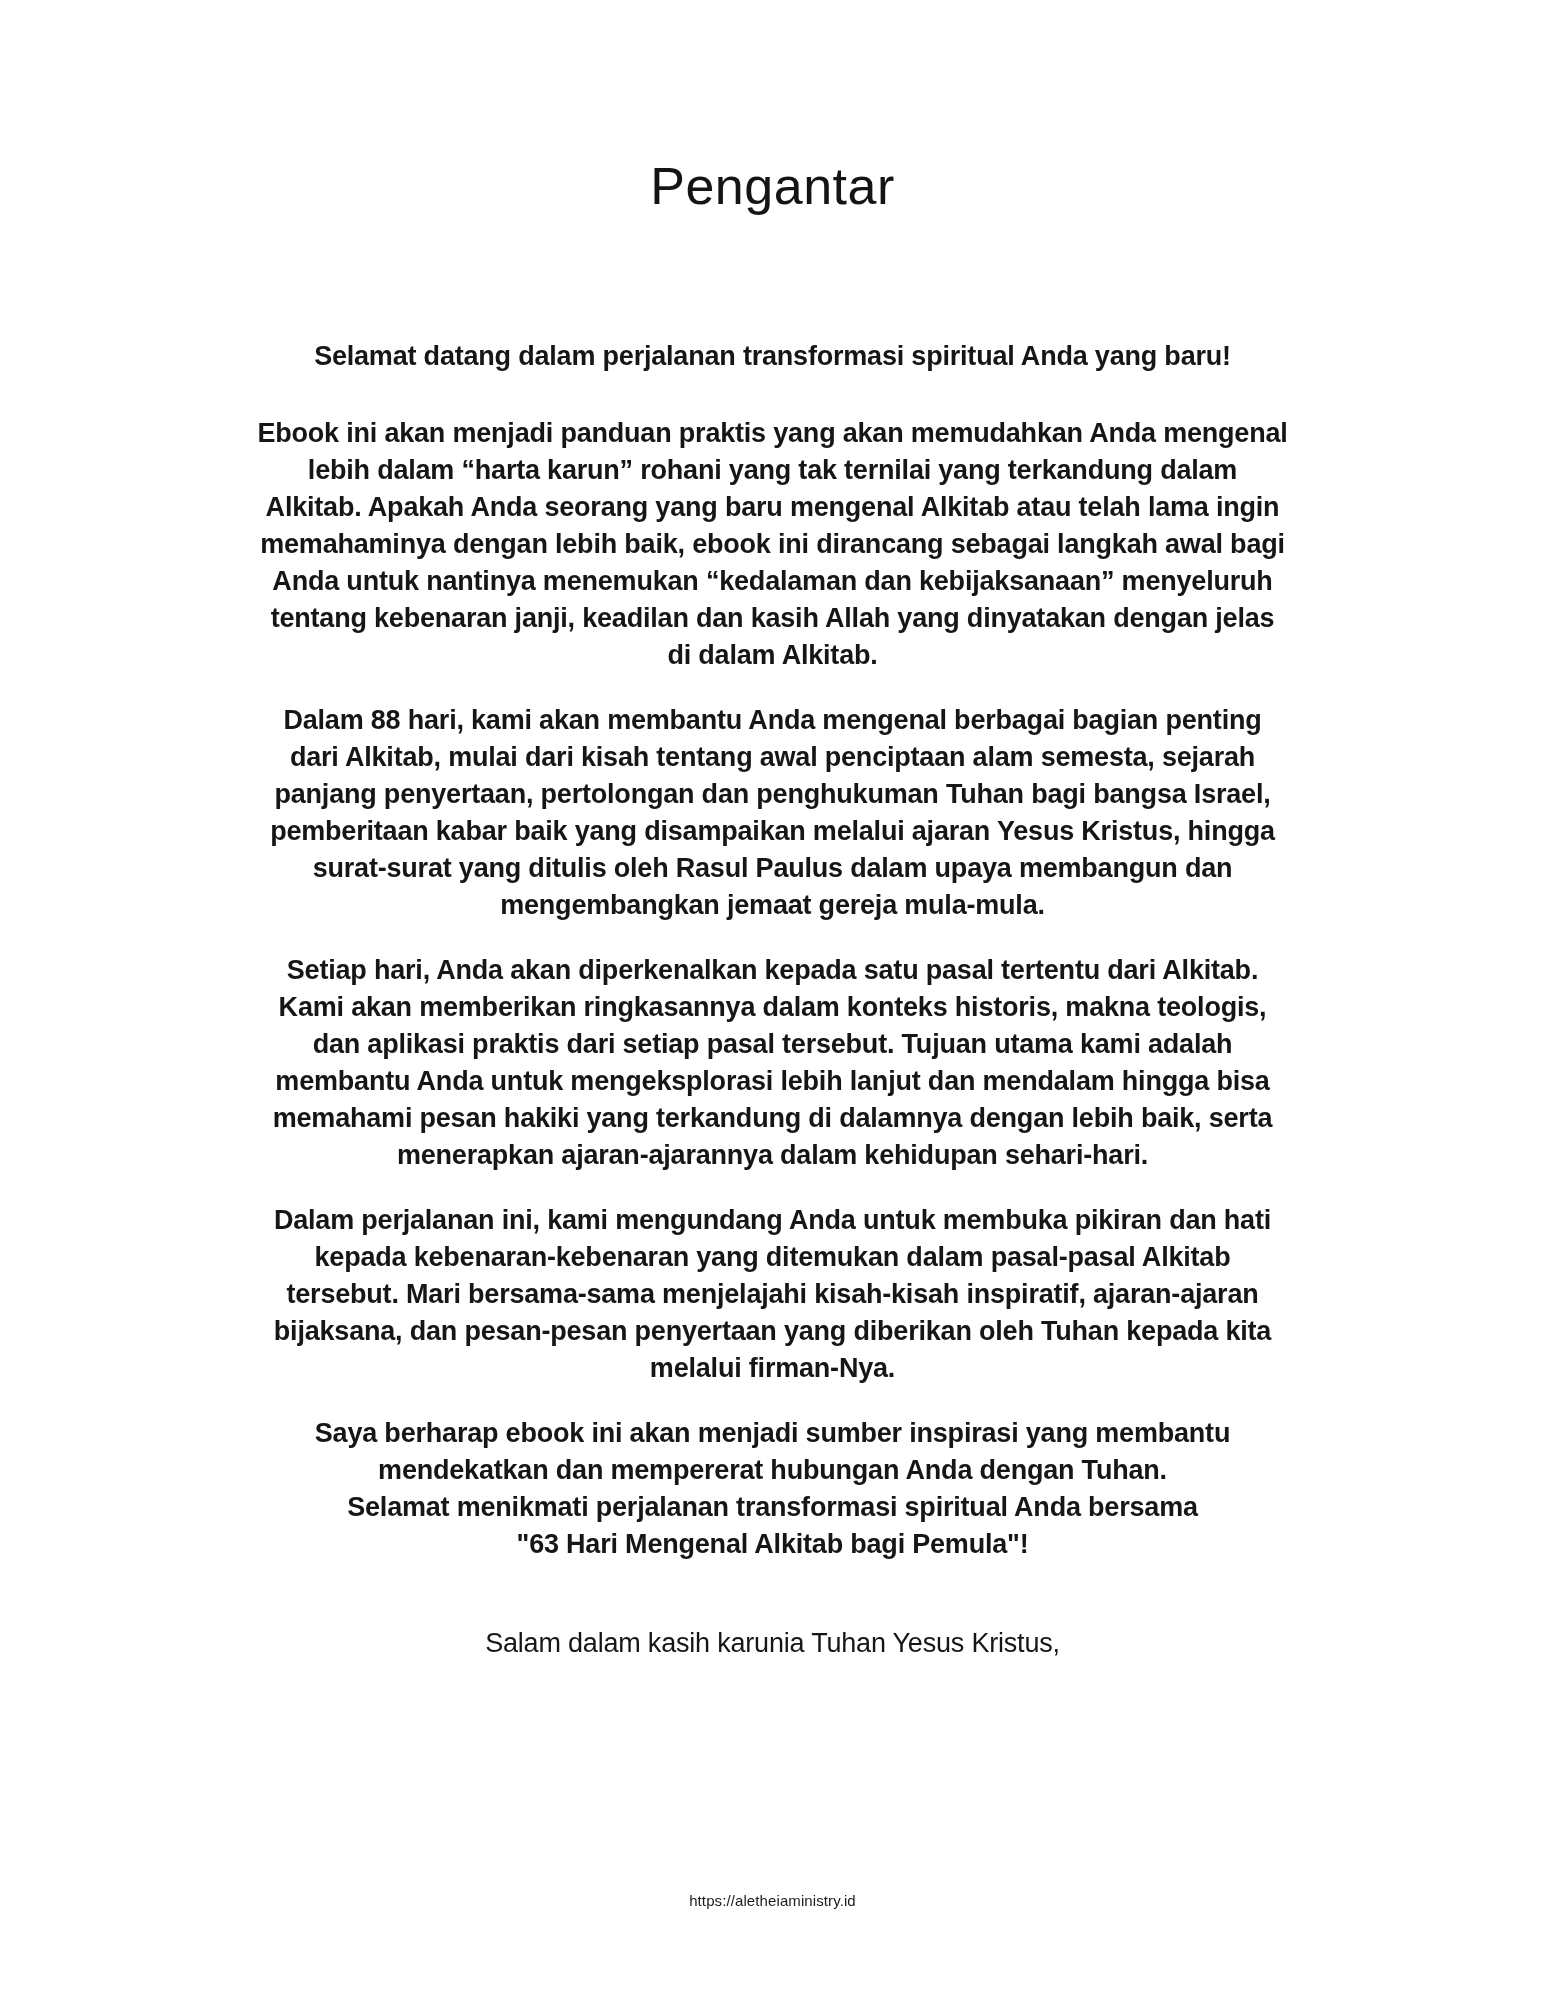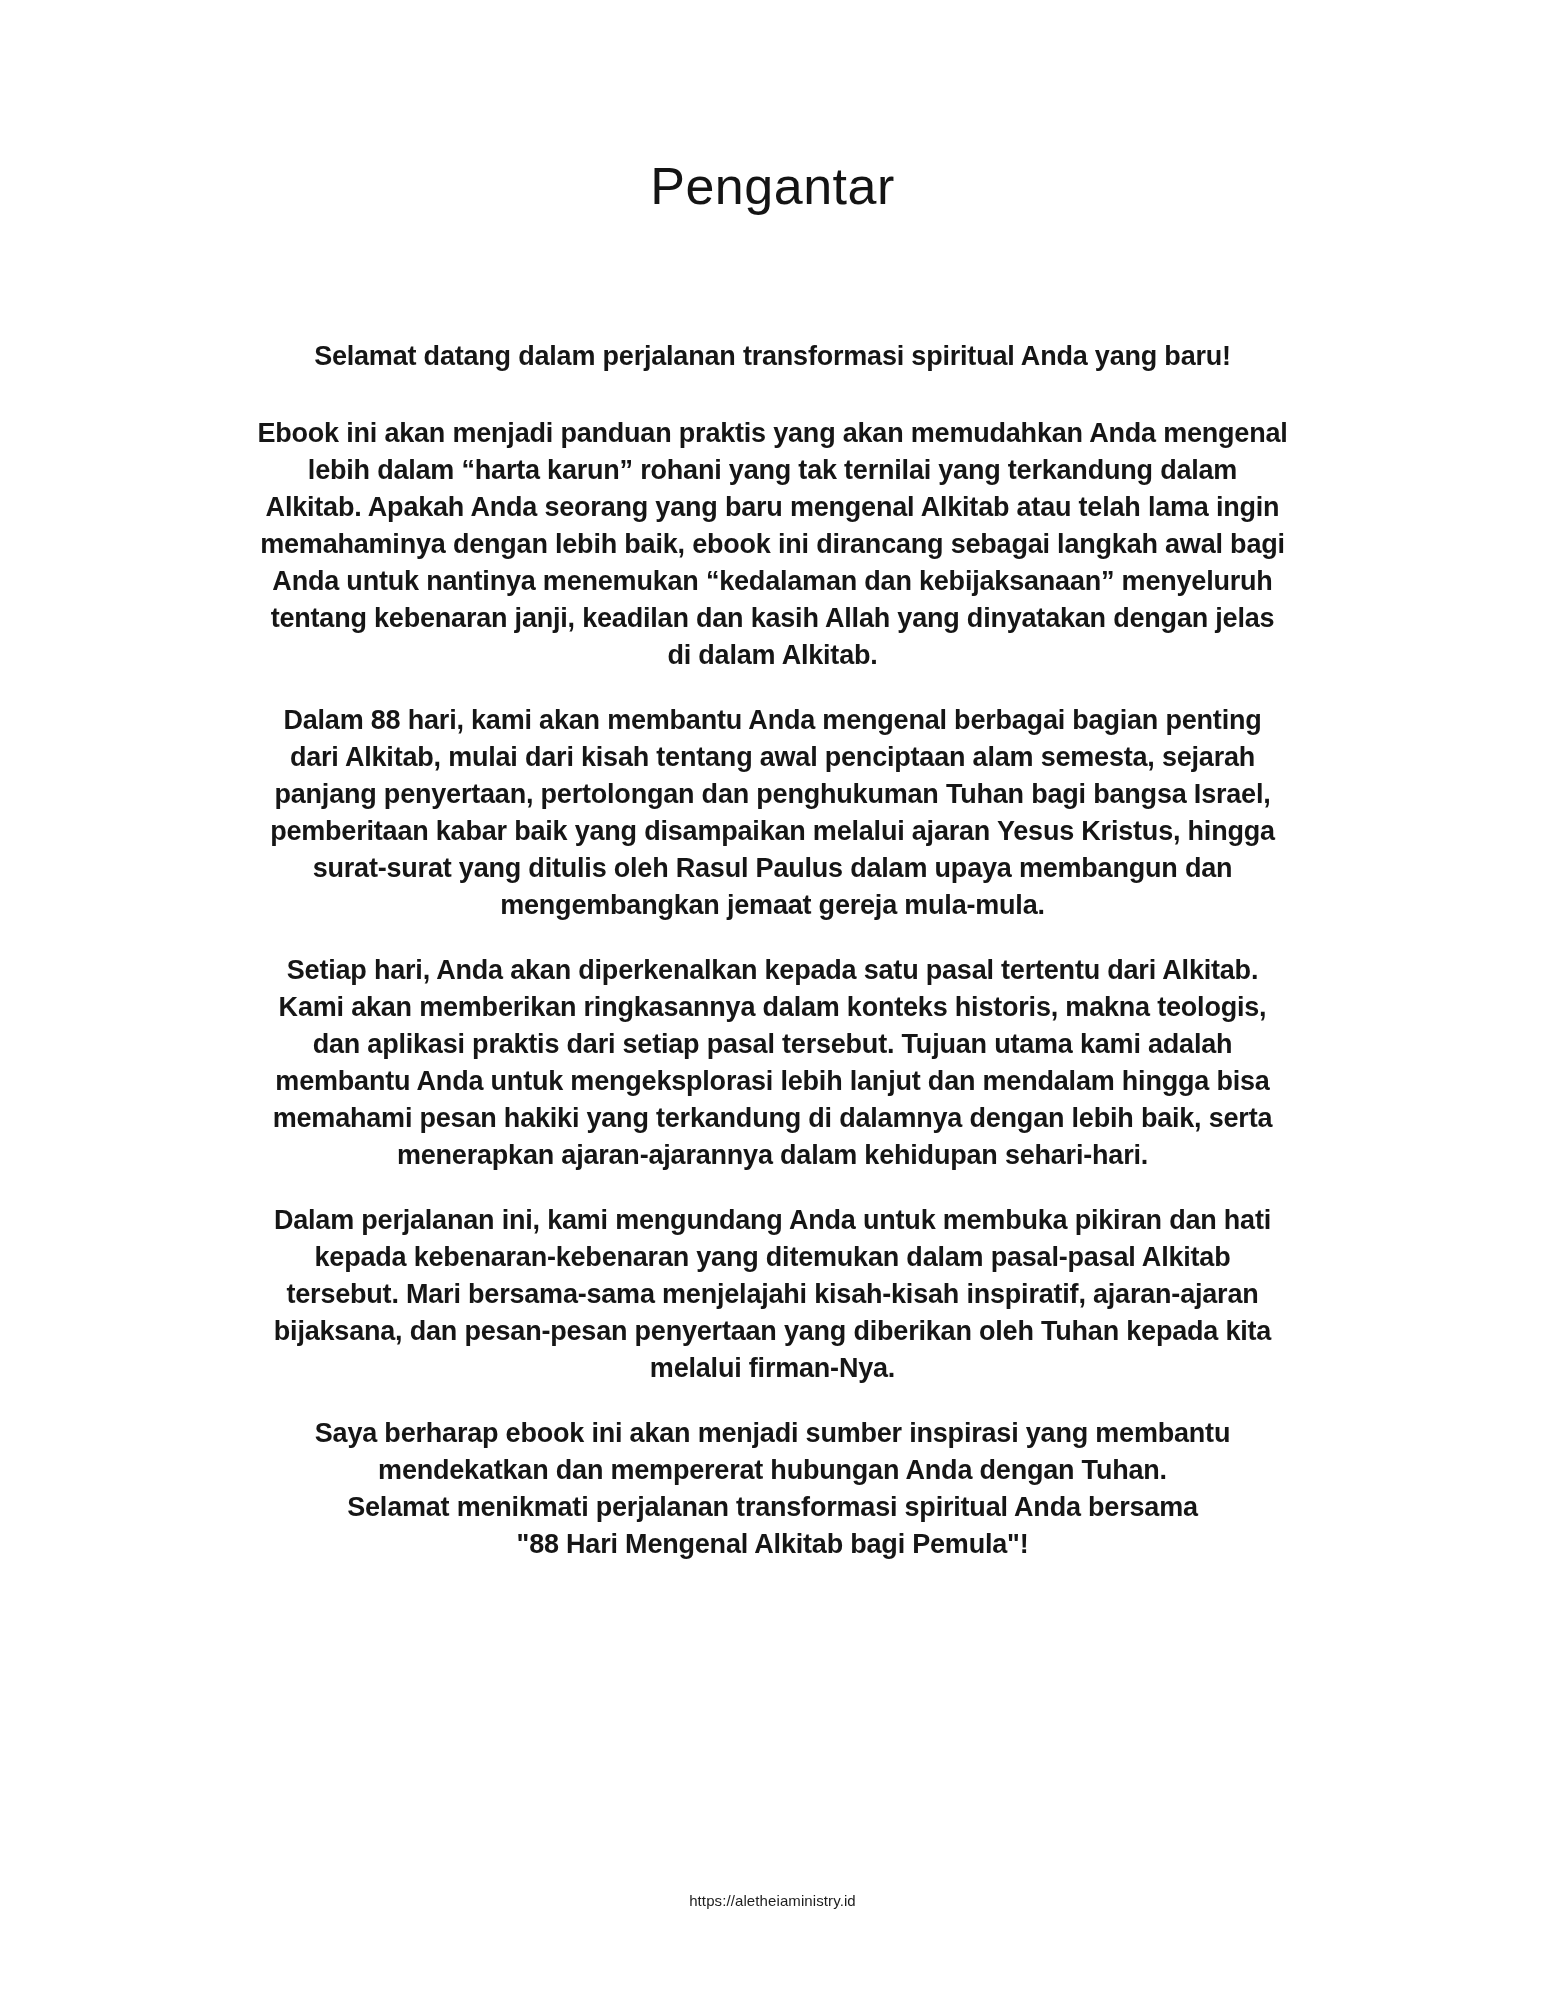--- a/index.html
+++ b/index.html
@@ -103,22 +103,23 @@
 
     <p class="para">Dalam perjalanan ini, kami mengundang Anda untuk membuka pikiran dan hati
 kepada kebenaran-kebenaran yang ditemukan dalam pasal-pasal Alkitab
 tersebut. Mari bersama-sama menjelajahi kisah-kisah inspiratif, ajaran-ajaran
 bijaksana, dan pesan-pesan penyertaan yang diberikan oleh Tuhan kepada kita
 melalui firman-Nya.</p>
 
     <p class="para">Saya berharap ebook ini akan menjadi sumber inspirasi yang membantu
 mendekatkan dan mempererat hubungan Anda dengan Tuhan.
 Selamat menikmati perjalanan transformasi spiritual Anda bersama
-"88 Hari Mengenal Alkitab bagi Pemula"!</p>
+"63 Hari Mengenal Alkitab bagi Pemula"!</p>
 
+    <p class="closing">Salam dalam kasih karunia Tuhan Yesus Kristus,</p>
 
   </div>
 
   <div class="footer">
     <span>https://aletheiaministry.id</span>
   </div>
 
 </div>
 
 </body></html>

